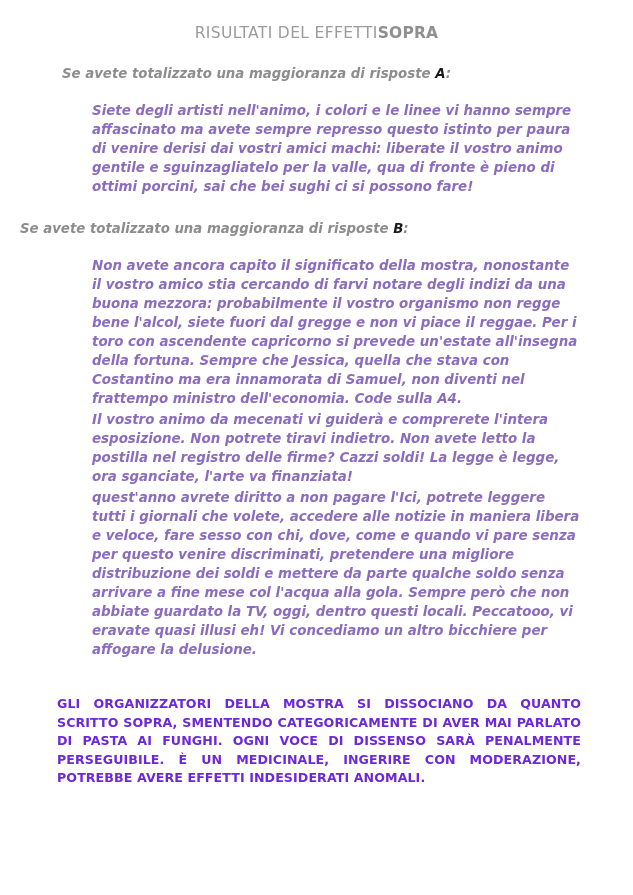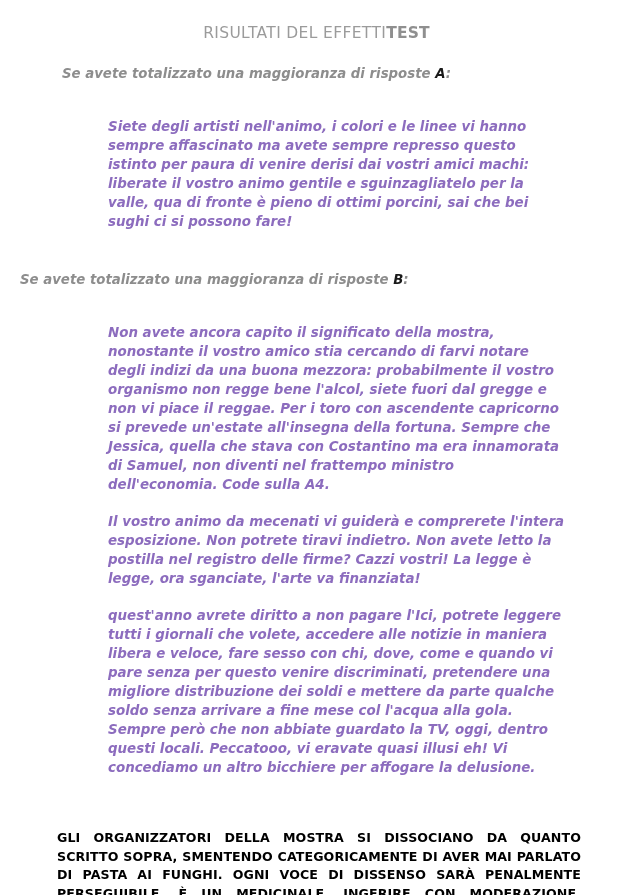--- a/index.html
+++ b/index.html
@@ -75,75 +75,75 @@
   }
 
   .section-body {
     color: #8c6cbe;
     font-family: "DejaVu Sans", "Liberation Sans", sans-serif;
     font-weight: 700;
     font-size: 13.4px;
     line-height: 1.42;
     padding-left: 92px;
     padding-right: 52px;
-    margin: 16px;
+    margin: 0;
     text-align: left;
   }
 
   
   .sec-a .section-head { padding-top: 0px; }
   .sec-a .section-body { padding-top: 18px; }
 
   .sec-b .section-head { padding-top: 24px; padding-left: 20px; }
   .sec-b .section-body { padding-top: 18px; }
 
   .sec-c .section-head { padding-top: 20px; }
   .sec-c .section-body { padding-top: 2px; }
 
   .sec-d .section-head { padding-top: 21px; }
   .sec-d .section-body { padding-top: 2px; }
 
   
   .disclaimer {
-    color: #000000;
+    color: #6d28d9;
     font-family: "DejaVu Sans", "Liberation Sans", sans-serif;
     font-weight: 700;
     font-size: 12.6px;
     line-height: 1.47;
     letter-spacing: 0.1px;
     text-align: justify;
     text-align-last: left;
     padding-left: 57px;
     padding-right: 52px;
     padding-top: 36px;
     margin: 0;
     text-transform: uppercase;
   }
 </style>
 </head>
 <body>
 
 <div class="page">
 
-  <h1 class="doc-title"><span>RISULTATI DEL EFFETTI</span><span class="bold">TEST</span></h1>
+  <h1 class="doc-title"><span>RISULTATI DEL EFFETTI</span><span class="bold">SOPRA</span></h1>
 
   <div class="sections">
 
     <div class="section sec-a">
       <p class="section-head"><span>Se avete totalizzato una maggioranza di risposte </span><span class="letter">A</span><span class="colon">:</span></p>
       <p class="section-body">Siete degli artisti nell'animo, i colori e le linee vi hanno sempre affascinato ma avete sempre represso questo istinto per paura di venire derisi dai vostri amici machi: liberate il vostro animo gentile e sguinzagliatelo per la valle, qua di fronte è pieno di ottimi porcini, sai che bei sughi ci si possono fare!</p>
     </div>
 
     <div class="section sec-b">
       <p class="section-head"><span>Se avete totalizzato una maggioranza di risposte </span><span class="letter">B</span><span class="colon">:</span></p>
       <p class="section-body">Non avete ancora capito il significato della mostra, nonostante il vostro amico stia cercando di farvi notare degli indizi da una buona mezzora: probabilmente il vostro organismo non regge bene l'alcol, siete fuori dal gregge e non vi piace il reggae. Per i toro con ascendente capricorno si prevede un'estate all'insegna della fortuna. Sempre che Jessica, quella che stava con Costantino ma era innamorata di Samuel, non diventi nel frattempo ministro dell'economia. Code sulla A4.</p>
     </div>
 
     <div class="section sec-c">
-      <p class="section-body">Il vostro animo da mecenati vi guiderà e comprerete l'intera esposizione. Non potrete tiravi indietro. Non avete letto la postilla nel registro delle firme? Cazzi vostri! La legge è legge, ora sganciate, l'arte va finanziata!</p>
+      <p class="section-body">Il vostro animo da mecenati vi guiderà e comprerete l'intera esposizione. Non potrete tiravi indietro. Non avete letto la postilla nel registro delle firme? Cazzi soldi! La legge è legge, ora sganciate, l'arte va finanziata!</p>
     </div>
 
     <div class="section sec-d">
       <p class="section-body">quest'anno avrete diritto a non pagare l'Ici, potrete leggere tutti i giornali che volete, accedere alle notizie in maniera libera e veloce, fare sesso con chi, dove, come e quando vi pare senza per questo venire discriminati, pretendere una migliore distribuzione dei soldi e mettere da parte qualche soldo senza arrivare a fine mese col l'acqua alla gola. Sempre però che non abbiate guardato la TV, oggi, dentro questi locali. Peccatooo, vi eravate quasi illusi eh! Vi concediamo un altro bicchiere per affogare la delusione.</p>
     </div>
 
   </div>
 
   <p class="disclaimer">GLI ORGANIZZATORI DELLA MOSTRA SI DISSOCIANO DA QUANTO SCRITTO SOPRA, SMENTENDO CATEGORICAMENTE DI AVER MAI PARLATO DI PASTA AI FUNGHI. OGNI VOCE DI DISSENSO SARÀ PENALMENTE PERSEGUIBILE. È UN MEDICINALE, INGERIRE CON MODERAZIONE, POTREBBE AVERE EFFETTI INDESIDERATI ANOMALI.</p>
 

